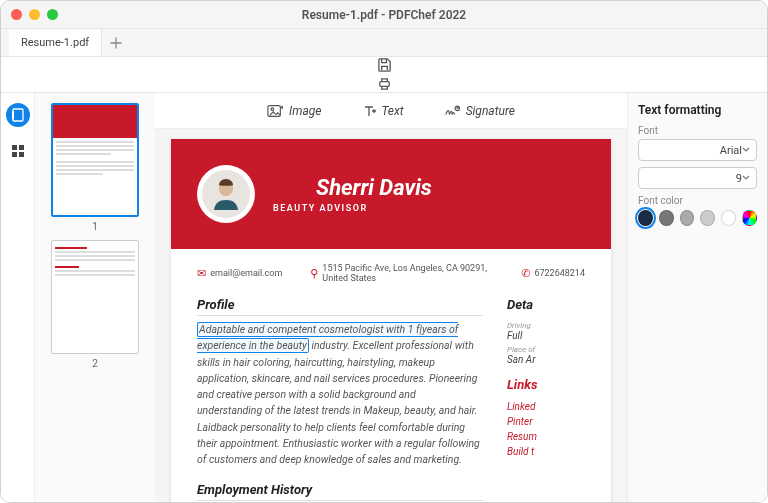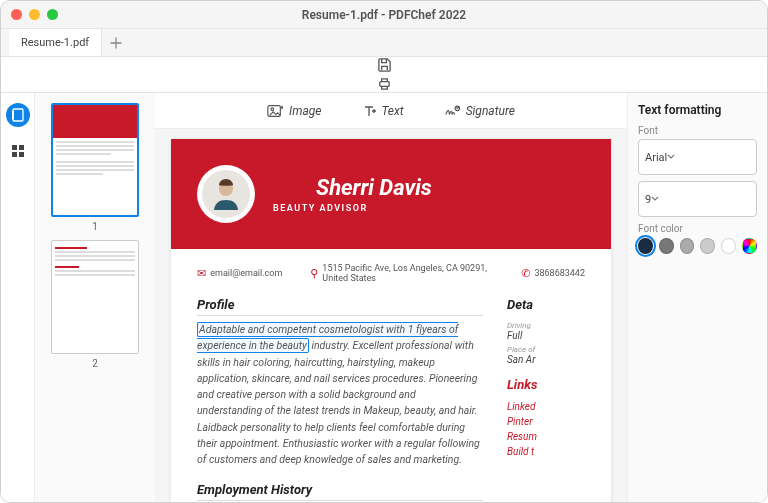--- a/index.html
+++ b/index.html
@@ -297,27 +297,27 @@
   .side-link { font-size: 10px; color: #c8192a; font-style: italic; margin-bottom: 4px; white-space: nowrap; overflow: hidden;}
   .right-panel {
     width: 140px;
     background: #fafafa;
     border-left: 1px solid #eee;
     padding: 10px 10px;
   }
   .panel-title { font-size: 12px; font-weight: 600; color: #222; margin-bottom: 8px;}
   .panel-label { font-size: 10px; color: #888; margin-top: 6px; margin-bottom: 3px;}
   .sel-box {
-    height: 36px;
+    height: 22px;
     border: 1px solid #ccc;
     border-radius: 4px;
     background: #fff;
     display: flex;
     align-items: center;
-    justify-content: flex-start;
+    justify-content: flex-end;
     padding: 0 6px;
     font-size: 11px;
     color: #444;
     cursor: pointer;
   }
   .sel-row { display: flex; gap: 6px; margin-top: 6px;}
   .sel-row .sel-box:first-child { flex: 1; }
   .sel-row .sel-box:last-child { width: 36px; }
   .color-row {
     display: flex;
@@ -554,21 +554,21 @@
             <div class="contact-item">
                 <span class="ic">✉</span>
                 <span>email@email.com</span>
               </div>
             <div class="contact-item">
                 <span class="ic">⚲</span>
                 <span>1515 Pacific Ave, Los Angeles, CA 90291, United States</span>
               </div>
             <div class="contact-item">
                 <span class="ic">✆</span>
-                <span>3868683442</span>
+                <span>6722648214</span>
               </div>
           </div>
           <div class="doc-body">
             <div class="doc-main">
               <div class="section-title">Profile</div>
               <div class="profile-text">
                 <span class="sel">Adaptable and competent cosmetologist with 1 f|years of experience in the beauty</span>
                 <span>industry. Excellent professional with skills in hair coloring, haircutting, hairstyling, makeup application, skincare, and nail services procedures. Pioneering and creative person with a solid background and understanding of the latest trends in Makeup, beauty, and hair. Laidback personality to help clients feel comfortable during their appointment. Enthusiastic worker with a regular following of customers and deep knowledge of sales and marketing.</span>
               </div>
               <div style="height:14px"></div>

